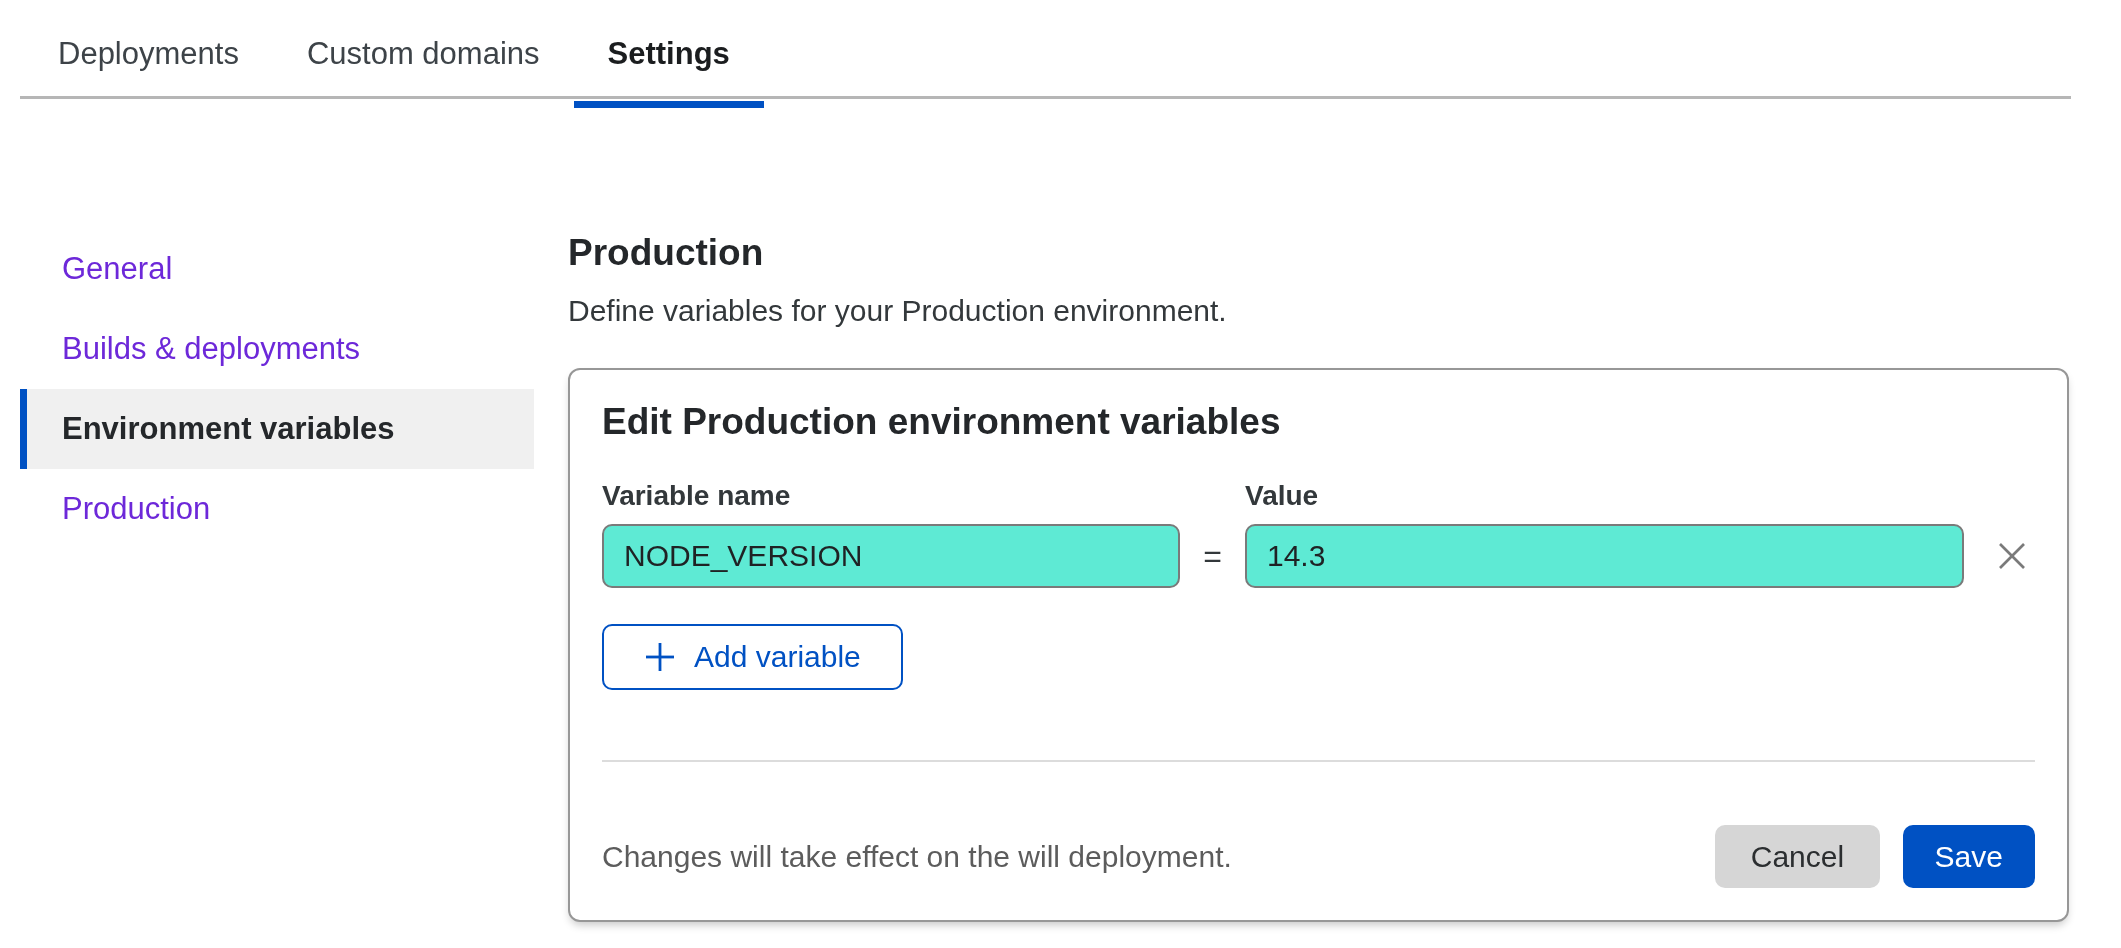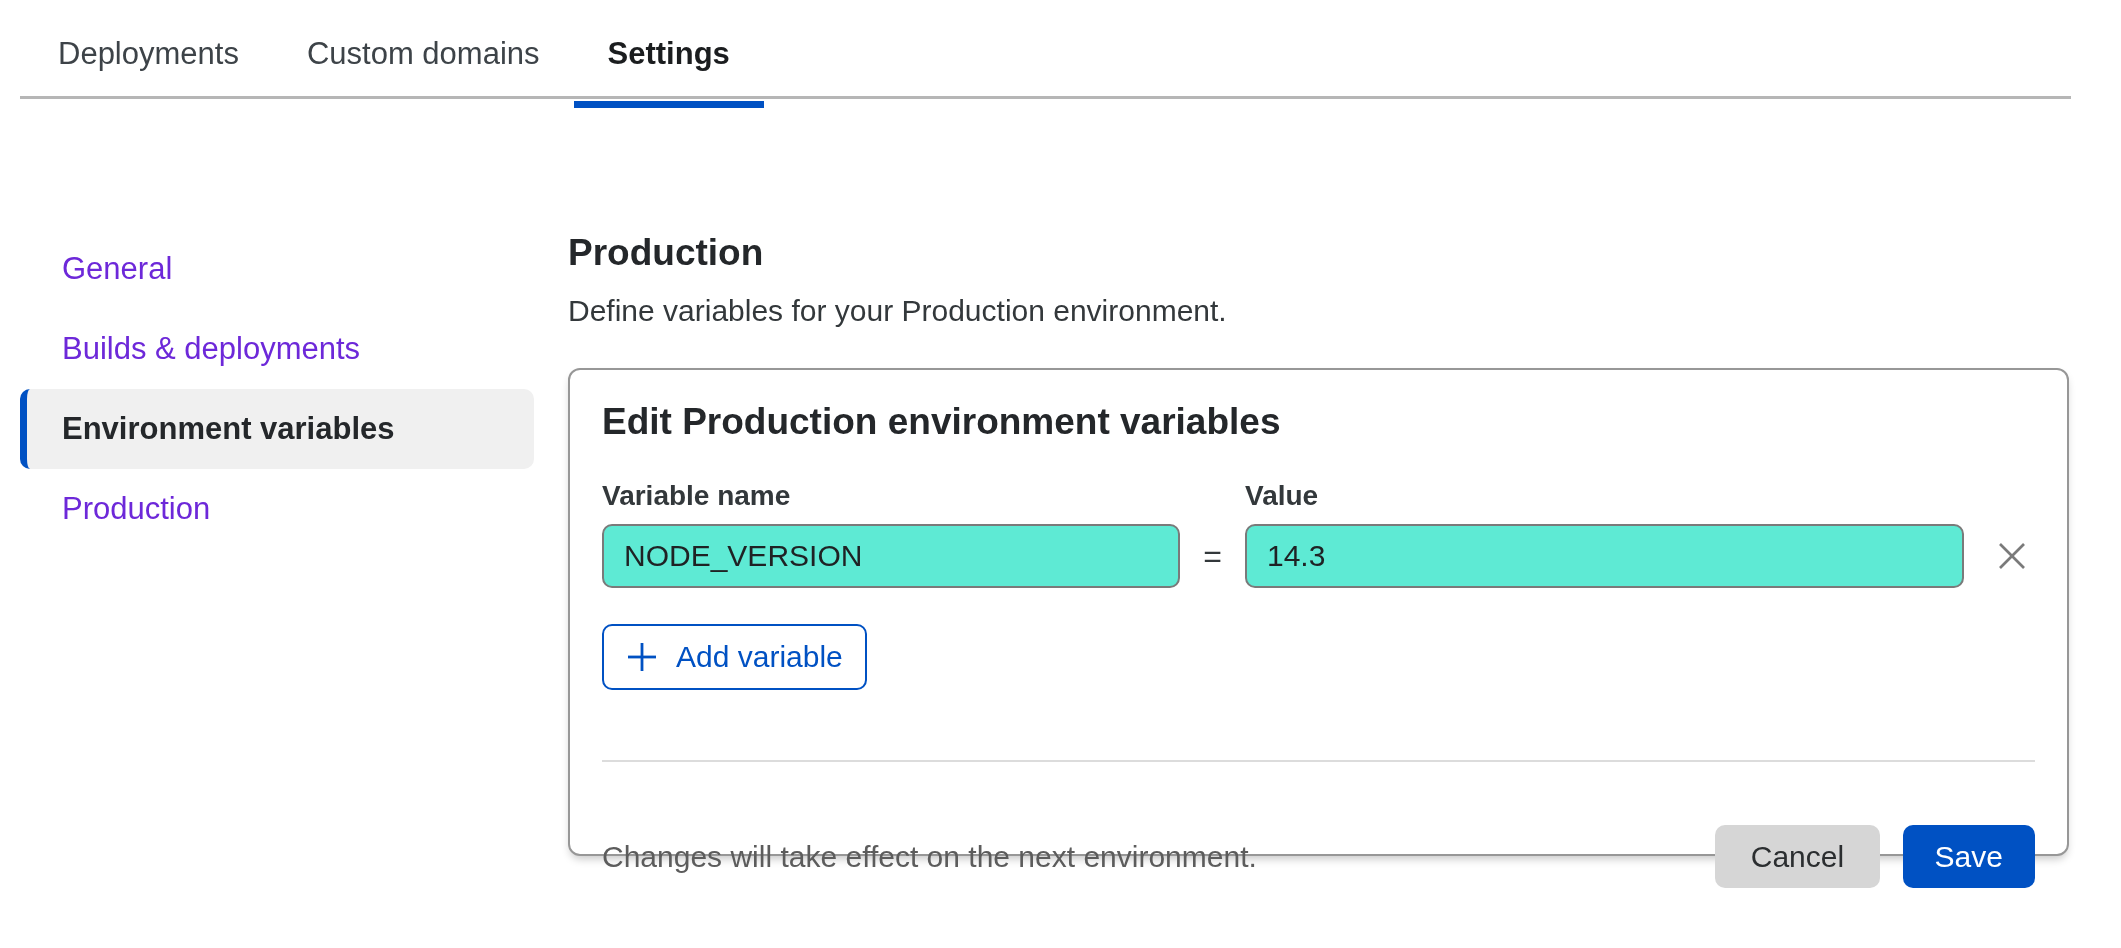--- a/index.html
+++ b/index.html
@@ -25,31 +25,31 @@
   .tabs-divider{position:absolute;top:96px;left:20px;width:2051px;height:3px;background:#b6b6b6;}
 
   
   .sidebar{position:absolute;left:20px;top:229px;width:514px;}
   .side-item{
     height:80px;display:flex;align-items:center;
     padding-left:35px;border-left:7px solid transparent;
     font-size:31px;color:#6d28d9;cursor:pointer;white-space:nowrap;
   }
   .side-item.active{
-    background:#f0f0f0;border-left-color:#0051c3;font-weight:700;color:#24272a;border-radius:10px;
+    background:#f0f0f0;border-left-color:#0051c3;font-weight:700;color:#24272a;
   }
 
   
   .main{position:absolute;left:568px;top:231px;width:1501px;}
   .section-title{margin:0;font-size:37px;line-height:44px;font-weight:700;color:#24272a;}
   .section-desc{margin:17px 0 0;font-size:30px;line-height:38px;color:#33383b;}
 
   
   .card{
-    margin-top:38px;box-sizing:border-box;height:488px;
+    margin-top:38px;box-sizing:border-box;height:554px;
     border:2px solid #979797;border-radius:12px;background:#fff;
     box-shadow:0 5px 8px -2px rgba(0,0,0,0.22);
     padding:28px 32px 0;
   }
   .card-title{margin:0;font-size:37px;line-height:48px;font-weight:700;color:#24272a;}
 
   .var-grid{
     display:grid;grid-template-columns:578px 65px 1fr 71px;
     margin-top:34px;row-gap:12px;align-items:center;
   }
@@ -65,21 +65,21 @@
   .inp-value{grid-column:3;}
   .equals{grid-column:2;grid-row:2;justify-self:center;font-size:32px;color:#33383b;}
   .remove-btn{
     grid-column:4;grid-row:2;justify-self:end;
     width:46px;height:46px;display:flex;align-items:center;justify-content:center;
     background:none;border:none;padding:0;cursor:pointer;
   }
 
   .add-btn{
     margin-top:36px;display:inline-flex;align-items:center;gap:18px;
-    height:66px;padding:0 22px;background:#fff;
+    height:66px;padding:0 40px;background:#fff;
     border:2px solid #0051c3;border-radius:10px;
     color:#0051c3;font-size:30px;font-family:inherit;cursor:pointer;
   }
 
   .card-divider{margin:70px 0 0;border:none;height:2px;background:#dcdcdc;}
 
   .card-footer{margin-top:63px;display:flex;align-items:center;justify-content:space-between;}
   .footer-note{margin:0;font-size:30px;color:#5c5c5c;}
   .btn{
     height:63px;border:none;border-radius:10px;
@@ -136,20 +136,20 @@
           <line x1="16" y1="2" x2="16" y2="30" stroke="#0051c3" stroke-width="2.8"></line>
           <line x1="2" y1="16" x2="30" y2="16" stroke="#0051c3" stroke-width="2.8"></line>
         </svg>
       </span>
       <span>Add variable</span>
     </button>
 
     <hr class="card-divider">
 
     <div class="card-footer">
-      <p class="footer-note">Changes will take effect on the next environment.</p>
+      <p class="footer-note">Changes will take effect on the will deployment.</p>
       <div>
         <button class="btn btn-cancel">Cancel</button>
         <button class="btn btn-save">Save</button>
       </div>
     </div>
   </section>
 </main>
 
 </body></html>

